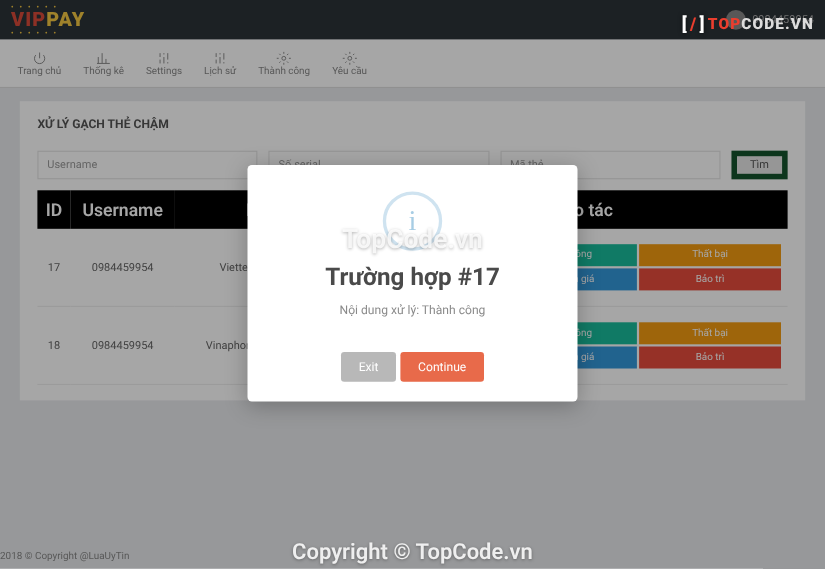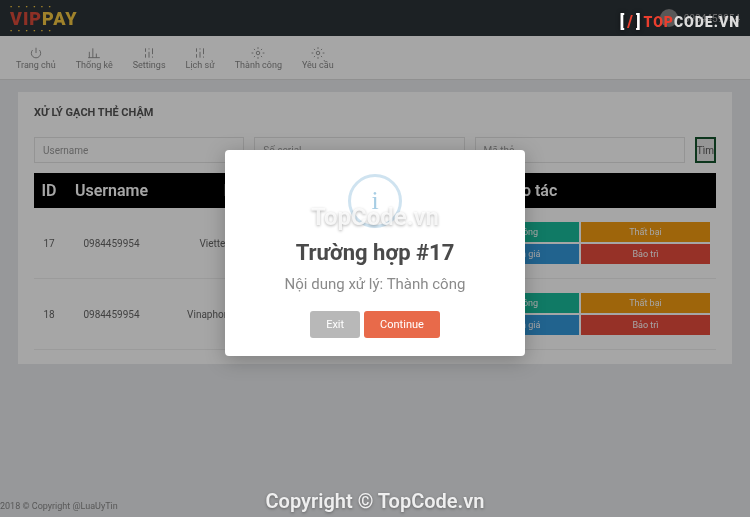--- a/index.html
+++ b/index.html
@@ -13,42 +13,42 @@
 .avatar{width:18px;height:18px;border-radius:50%;background:#888}
 .navbar{background:#fff;height:44px;display:flex;align-items:center;padding:0 6px;border-bottom:1px solid #ddd}
 .nav-item{display:flex;flex-direction:column;align-items:center;justify-content:flex-start;padding:4px 10px;color:#888;font-size:9px;cursor:pointer;gap:0}
 .nav-item svg{width:14px;height:14px;stroke:#888;fill:none;stroke-width:1.5}
 .page{padding:12px 18px}
 .panel{background:#fff;padding:14px 16px}
 .panel-title{font-size:11px;font-weight:700;color:#555;margin-bottom:18px}
 .filters{display:flex;gap:10px;margin-bottom:10px}
 .filters input{flex:1;height:26px;border:1px solid #e3e3e3;padding:0 8px;font-size:10px;color:#888;outline:none}
 .filters input::placeholder{color:#9b9b9b}
-.btn-search{height:26px;padding:0 0;background:#e6e6e6;border:2px solid #14532d;color:#555;font-size:10px;cursor:pointer}
+.btn-search{height:26px;padding:0 12px;background:#e6e6e6;border:5px solid #14532d;color:#555;font-size:10px;cursor:pointer}
 table{width:100%;border-collapse:collapse}
 thead{background:#000;color:#fff}
 th{padding:8px 6px;font-size:16px;font-weight:600;text-align:center}
 th:nth-child(1){width:30px}
 th:nth-child(2){width:95px}
 th:nth-child(3){width:160px}
 tbody tr{border-bottom:1px solid #eee}
 td{padding:14px 6px;font-size:10px;color:#666;text-align:center;vertical-align:middle}
 td.type b{font-weight:700}
 .actions{display:grid;grid-template-columns:1fr 1fr;gap:2px;width:260px;margin-left:auto}
 .act-btn{padding:5px 4px;color:#fff;font-size:9px;text-align:center;cursor:pointer}
 .act-success{background:#1abc9c}
 .act-fail{background:#f39c12}
 .act-wrong{background:#3498db}
 .act-maint{background:#e74c3c}
 .footer{position:absolute;bottom:6px;width:100%;text-align:left;font-size:9px;color:#888}
 .overlay{position:absolute;inset:0;background:rgba(0,0,0,.35);display:flex;align-items:flex-start;justify-content:center;padding-top:150px}
 .modal{background:#fff;width:300px;border-radius:4px;padding:24px 20px 18px;text-align:center;box-shadow:0 4px 20px rgba(0,0,0,.25)}
 .modal-icon{width:54px;height:54px;border:3px solid #cfe3f0;border-radius:50%;margin:0 auto 12px;display:flex;align-items:center;justify-content:center;color:#a7cde4;font-size:26px;font-family:Georgia,serif}
 .modal-title{font-size:22px;font-weight:700;color:#4a4a4a;margin-bottom:10px}
-.modal-body{font-size:15px;color:#8a8a8a;margin-bottom:18px}
+.modal-body{font-size:11px;color:#8a8a8a;margin-bottom:32px}
 .modal-btns{display:flex;justify-content:center;gap:4px}
 .btn-exit{background:#b8b8b8;color:#fff;border:none;padding:7px 16px;font-size:11px;border-radius:3px;cursor:pointer}
 .btn-continue{background:#e86a4a;color:#fff;border:none;padding:7px 16px;font-size:11px;border-radius:3px;cursor:pointer}
 .wm-top{position:absolute;top:12px;right:10px;display:flex;align-items:center;gap:3px;pointer-events:none}
 .wm-top .bracket{font-weight:900;font-size:16px;color:#fff;text-shadow:0 0 4px rgba(0,0,0,.6)}
 .wm-top .slash{color:#ea3e2e;font-weight:900;font-size:16px}
 .wm-top .txt{font-weight:900;font-size:14px;letter-spacing:1px}
 .wm-top .top{color:#ea3e2e}
 .wm-top .code{color:#dcdcdc}
 .wm-center{position:absolute;top:42%;left:50%;transform:translate(-50%,-50%);font-size:24px;font-weight:600;color:rgba(255,255,255,.82);text-shadow:0 1px 3px rgba(0,0,0,.3);pointer-events:none;z-index:50}

